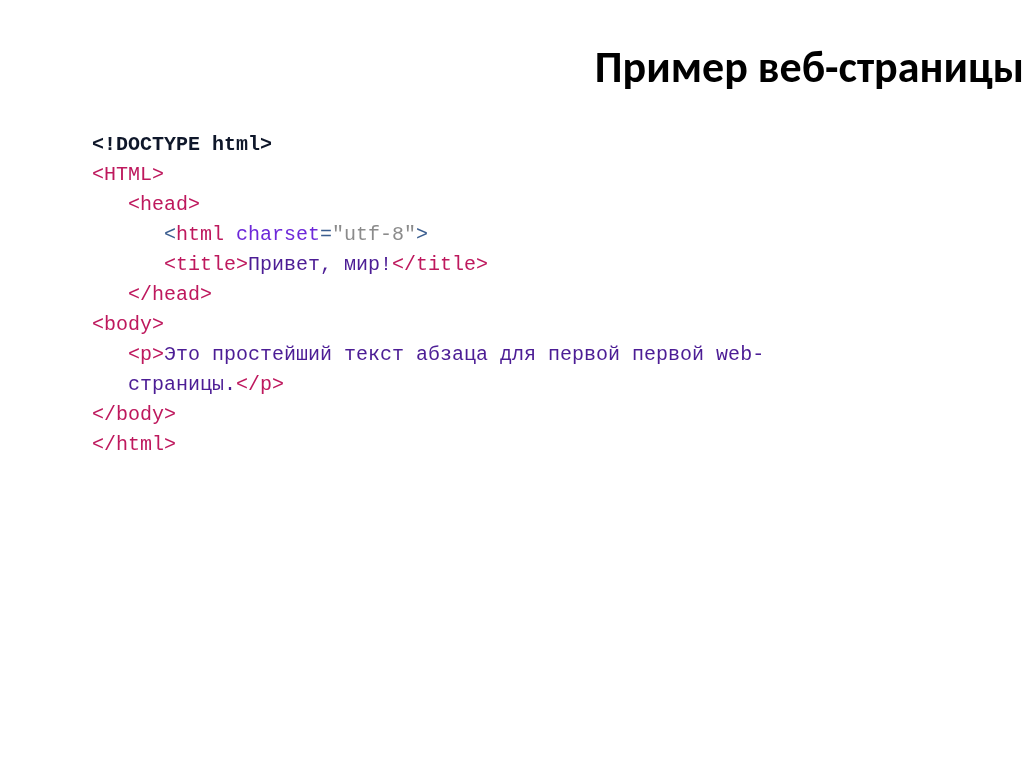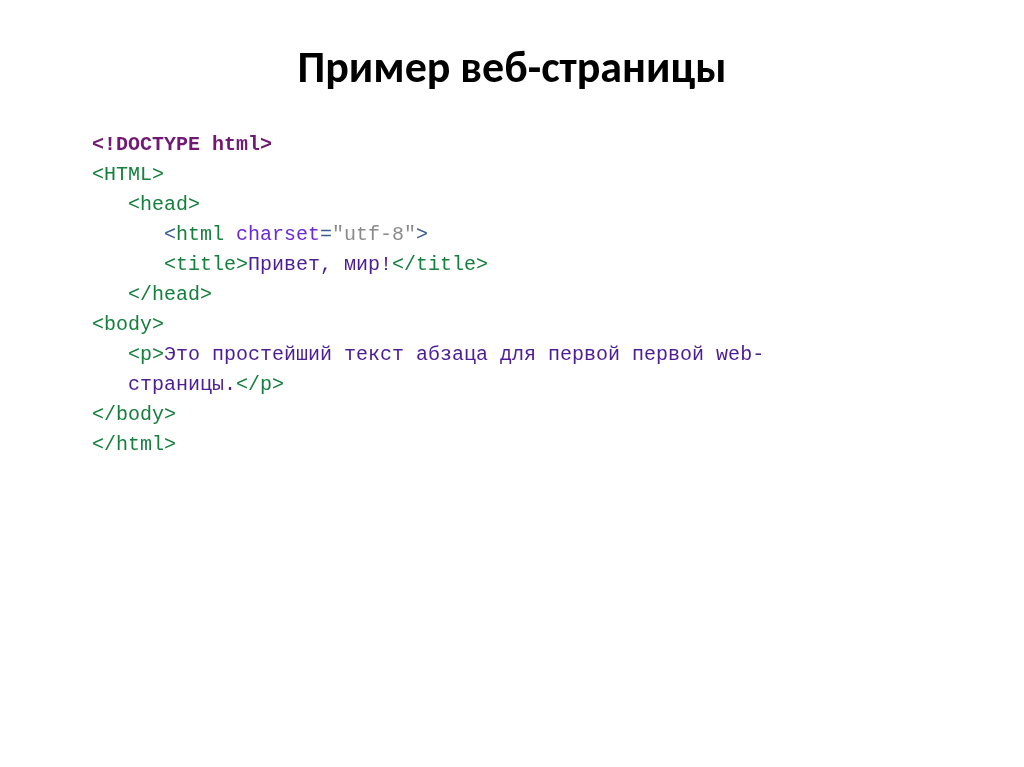--- a/index.html
+++ b/index.html
@@ -7,33 +7,33 @@
       width: 1024px;
       height: 767px;
       background: #ffffff;
       font-family: "Consolas", "Courier New", monospace;
       padding-top: 40px;
     }
     h1 {
       font-family: "Calibri", "Arial", sans-serif;
       font-weight: 700;
       font-size: 44px;
-      text-align: center;
+      text-align: right;
       color: #000000;
       margin-bottom: 36px;
     }
     .code-block {
       padding-left: 92px;
       font-size: 20px;
       line-height: 1.5;
       white-space: pre;
       color: #333333;
     }
-    .doctype { color: #701a75; font-weight: 700; }
-    .tag { color: #15803d; }
+    .doctype { color: #0f172a; font-weight: 700; }
+    .tag { color: #be185d; }
     .attr-name { color: #6d28d9; }
     .attr-val { color: #8b8b8b; }
     .punct { color: #3a5d8f; }
     .text { color: #4c1d95; }
   </style>
 </head>
 <body>
 
 <h1>Пример веб-страницы</h1>
 

